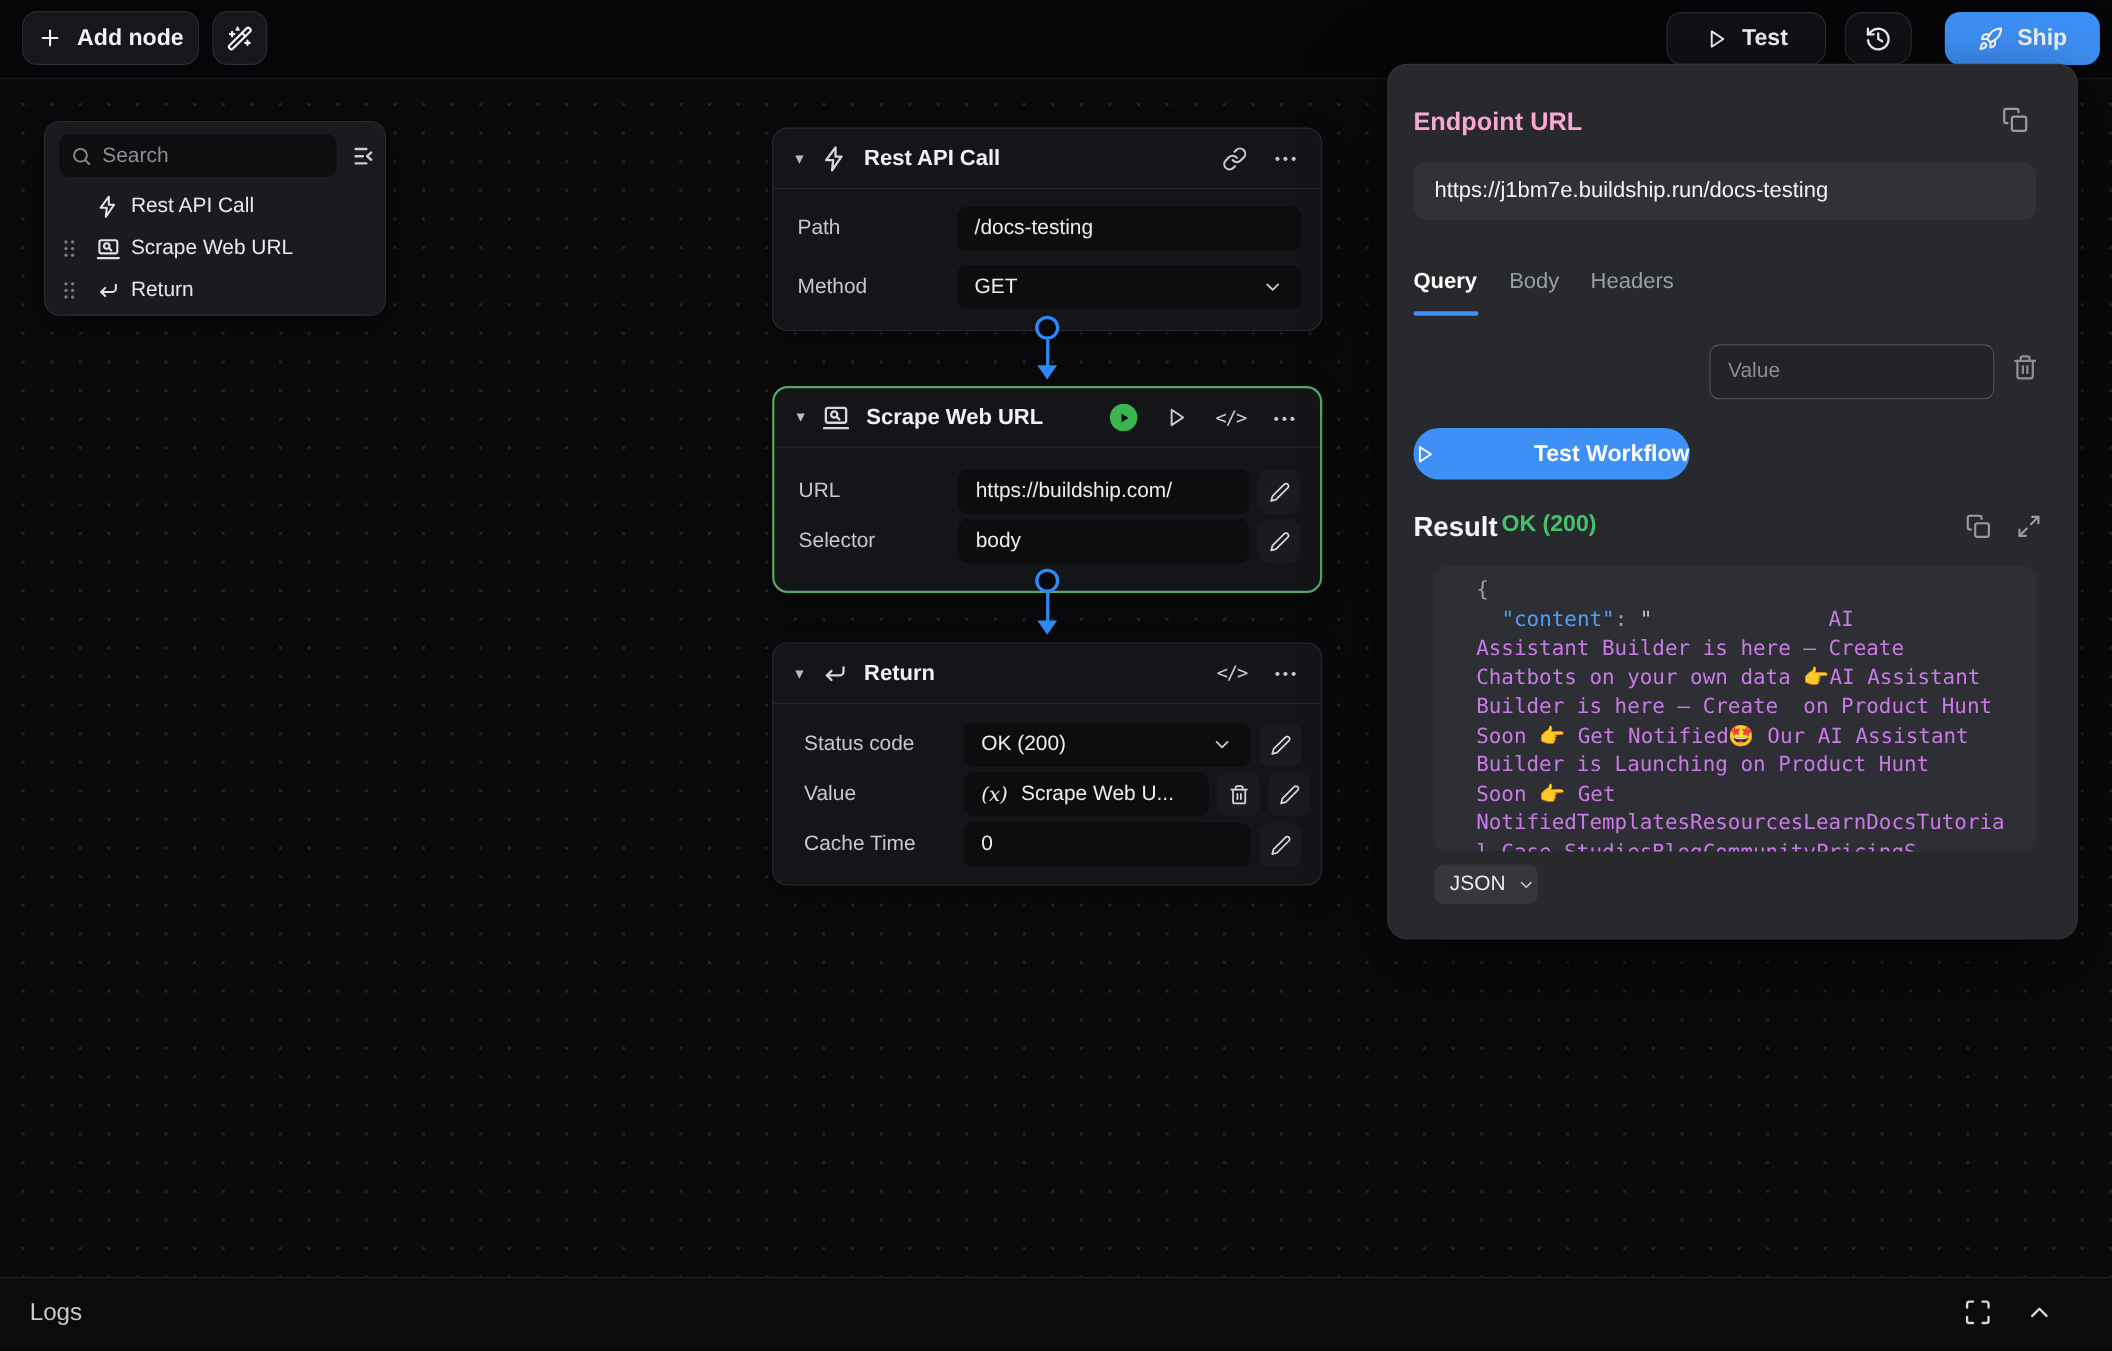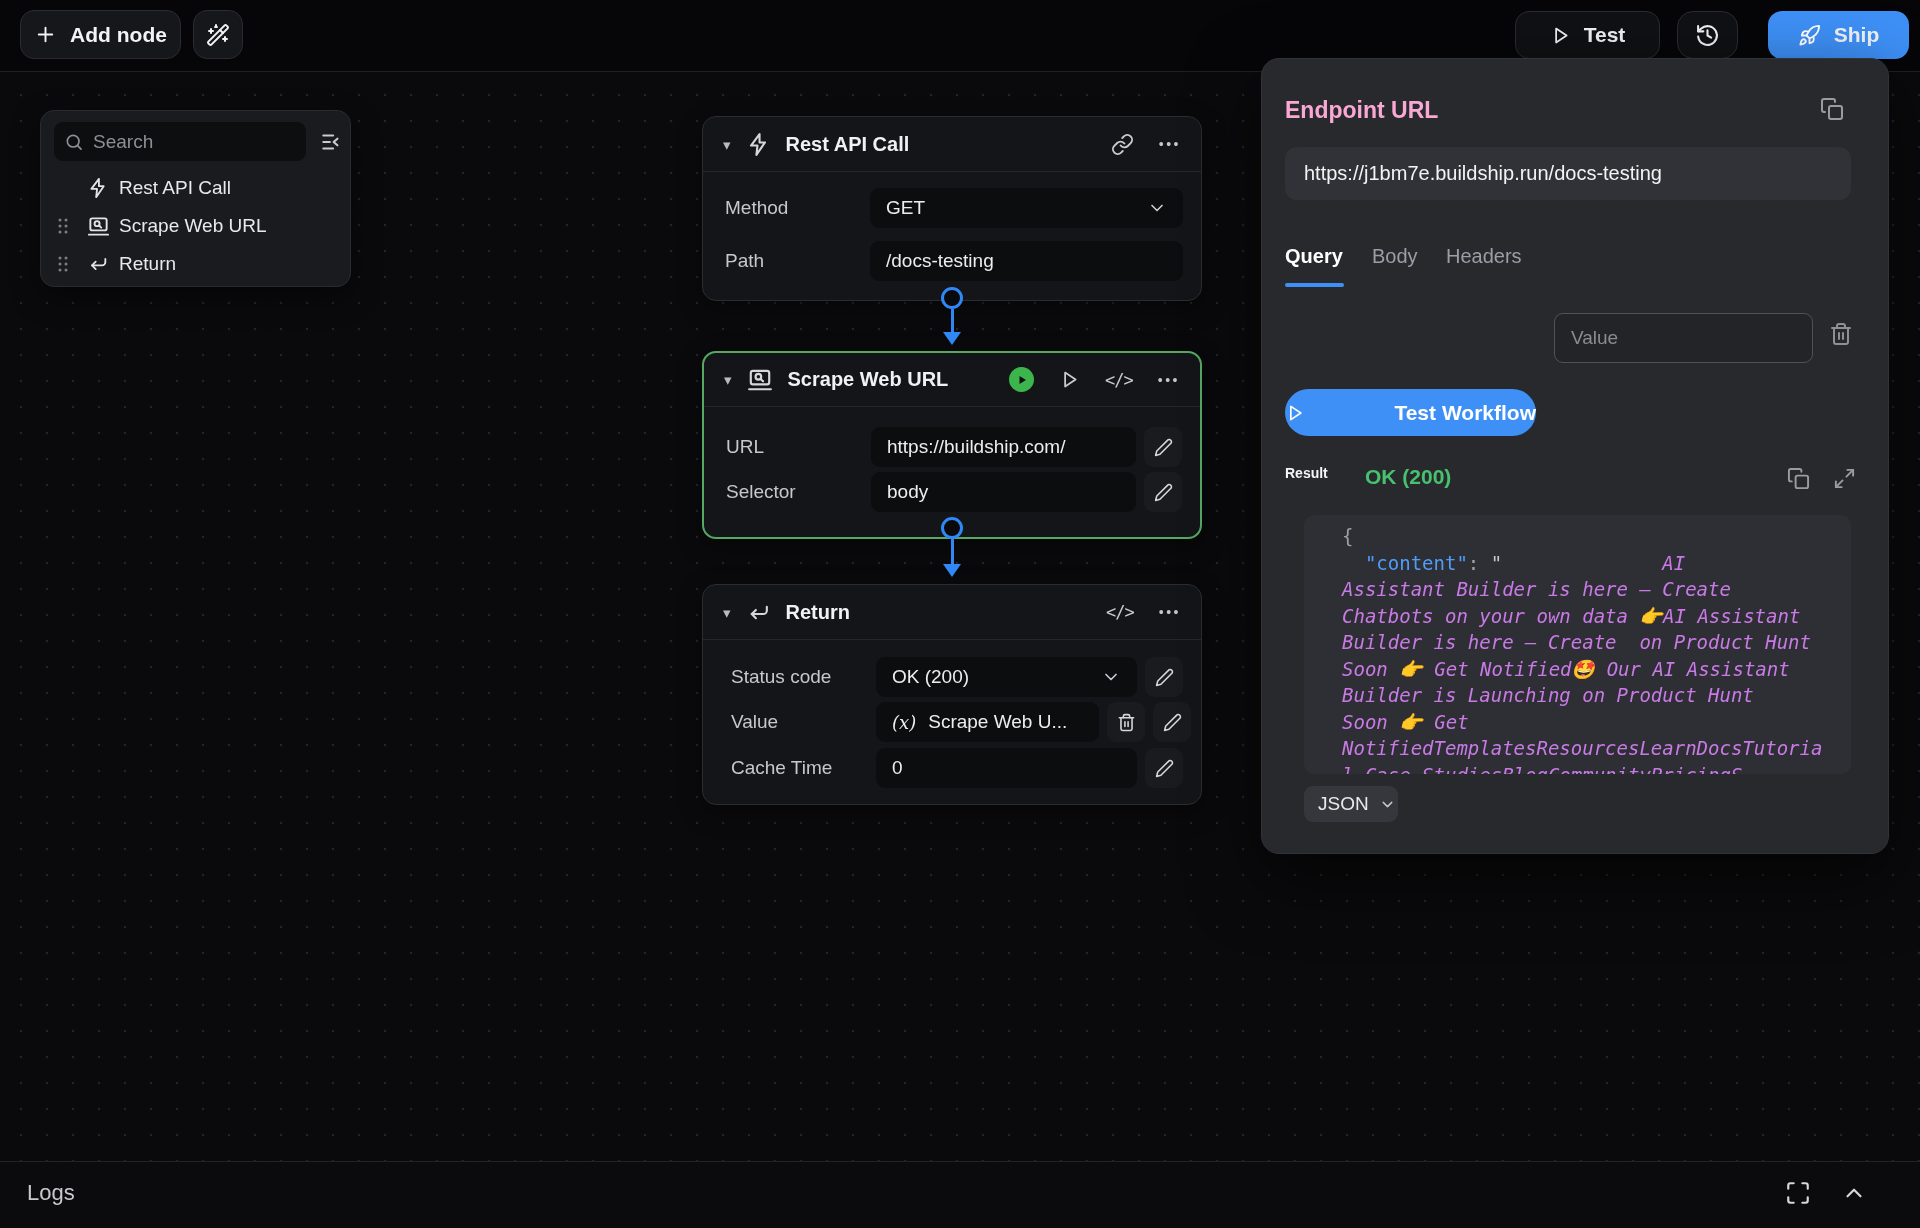--- a/index.html
+++ b/index.html
@@ -112,29 +112,29 @@
     background:var(--accent-blue,#3d8cf5); }
   .kv-input { position:absolute; top:254px; width:259px; height:50px; background:#232428;
     border:1px solid #515258; border-radius:9px; color:#e8e9ec; font-family:inherit; font-size:19px;
     padding:0 16px; outline:none; }
   .kv-input::placeholder { color:#8a8c92; }
   .kv-key { left:23px; } .kv-value { left:292px; }
   .kv-trash { left:567px; top:263px; color:#8e9095; }
   .btn-test-workflow { position:absolute; left:23px; top:330px; width:251px; height:47px; border:none;
     border-radius:24px; background:var(--accent-blue,#3d8cf5); color:#fff; font-family:inherit; font-size:21px;
     font-weight:700; display:flex; align-items:center; justify-content:space-between; gap:14px; cursor:pointer; }
-  .result-label { position:absolute; left:23px; top:406px; color:#f4f5f7; font-size:14px; font-weight:700; }
+  .result-label { position:absolute; left:23px; top:406px; color:#f4f5f7; font-size:25px; font-weight:700; }
   .result-status { position:absolute; left:103px; top:406px; color:var(--result-green,#47c16e); font-size:21px; font-weight:700; }
   .copy-result { left:525px; top:408px; } .expand-result { left:571px; top:408px; }
   .code-block { position:absolute; left:42px; top:456px; width:547px; height:259px; background:#2e2f34;
     border-radius:10px; padding:8px 8px 0 38px; overflow:hidden;
     font-family:"DejaVu Sans Mono", monospace; font-size:19px; line-height:26.5px; cursor:text; }
   .code-line { white-space:pre; }
   .tok-gray { color:#9ba1a9; } .tok-blue { color:var(--code-key-blue,#4f9df9); }
-  .tok-quote { color:#c2c8d0; } .tok-str { color:var(--code-string-purple,#c97ae6);font-style:italic; }
+  .tok-quote { color:#c2c8d0; } .tok-str { color:var(--code-string-purple,#c97ae6); }
   .json-select { position:absolute; left:42px; top:727px; width:94px; height:36px; background:#36373c;
     border:none; border-radius:9px; color:#e8e9eb; font-family:inherit; font-size:19px; display:flex;
     align-items:center; padding:0 12px 0 14px; gap:10px; cursor:pointer; }
   .json-select .sel-chev { margin-left:auto; color:#c3c5c9; display:flex; }
 
   
   .logsbar { position:absolute; left:0; top:1161px; width:1920px; height:67px; background:#0b0b0d;
     border-top:1px solid #232428; z-index:20; }
   .logs-label { position:absolute; left:27px; top:18px; color:#c8c9cc; font-size:22px; }
   .logs-fullscreen { left:1785px; top:18px; color:#d6d7da; } 
@@ -264,36 +264,36 @@
               <path d="M14 11a5 5 0 0 0-7.54-.54l-3 3a5 5 0 0 0 7.07 7.07l1.71-1.71"></path>
             </svg>
         </button>
         <button class="nh-btn">
           <span class="ellipsis-glyph">•••</span>
         </button>
       </span>
     </div>
     <div class="node-body">
       <div class="field-row">
+        <span class="f-label">Path</span>
+        <span class="f-ctrl">
+          <span class="f-box">/docs-testing</span>
+        </span>
+      </div>
+      <div class="field-row">
         <span class="f-label">Method</span>
         <span class="f-ctrl">
           <span class="f-box f-select">
             <span>GET</span>
             <span class="sel-chev">
               <svg class="ic" width="20" height="20" viewBox="0 0 24 24" stroke-width="2.4">
                   <path d="m6 9 6 6 6-6"></path>
                 </svg>
             </span>
           </span>
-        </span>
-      </div>
-      <div class="field-row">
-        <span class="f-label">Path</span>
-        <span class="f-ctrl">
-          <span class="f-box">/docs-testing</span>
         </span>
       </div>
     </div>
   </section>
 
   <div class="connector conn-1">
     <span class="conn-circle"></span>
     <span class="conn-stem"></span>
     <span class="conn-head"></span>
   </div>

